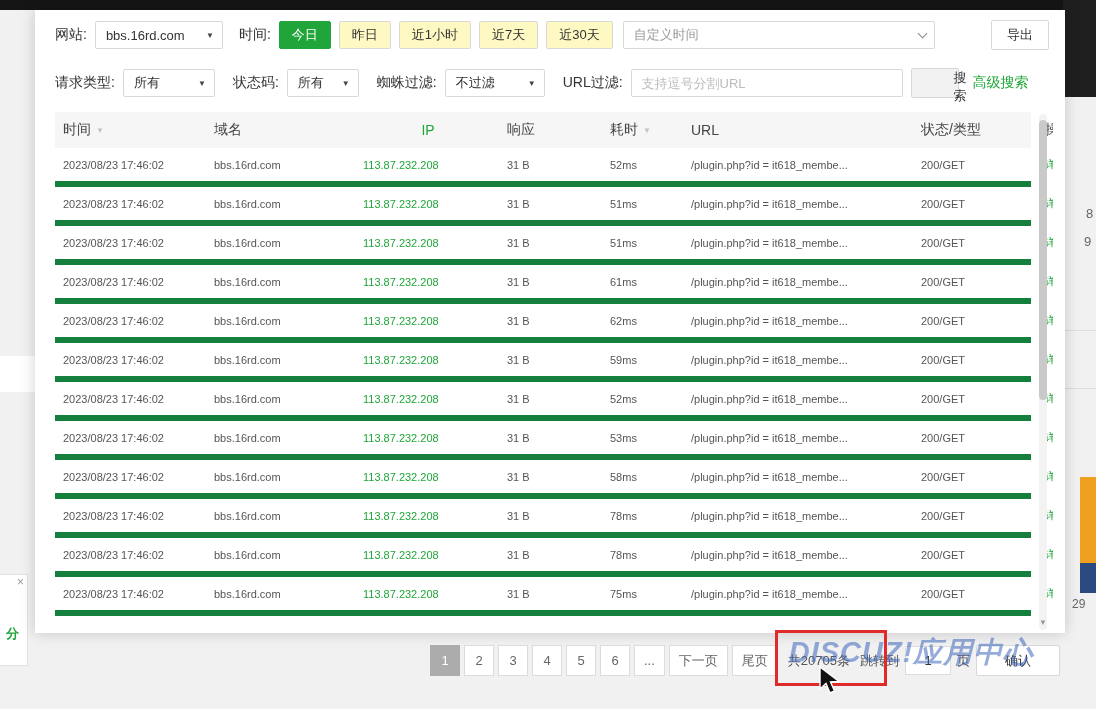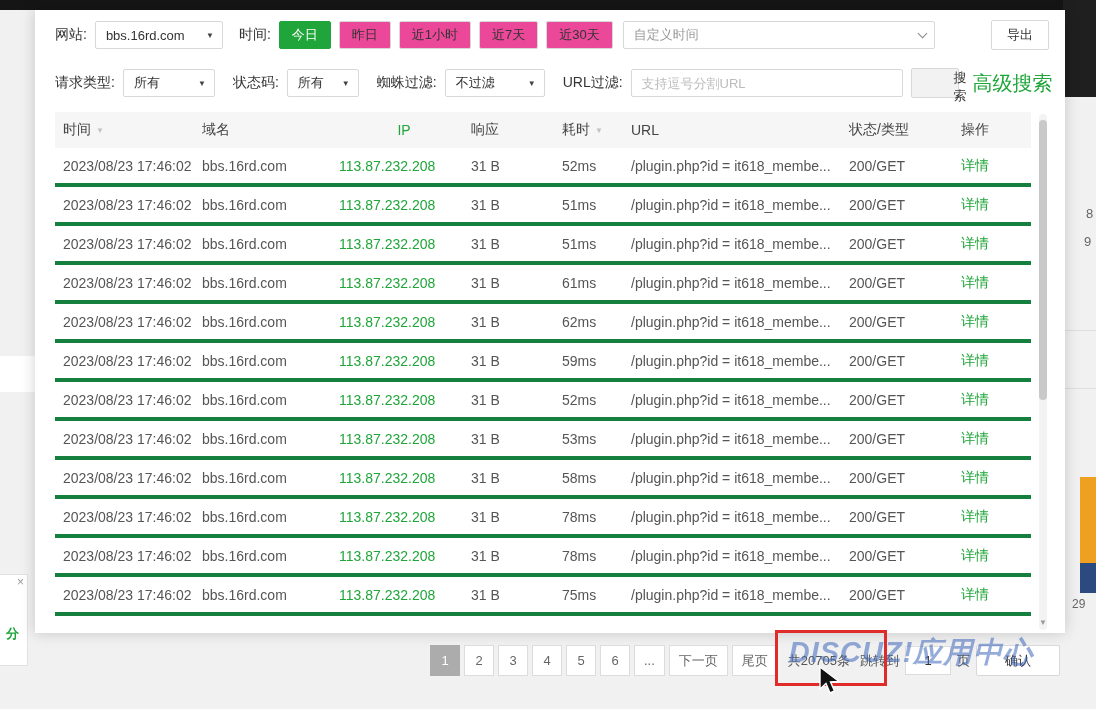--- a/index.html
+++ b/index.html
@@ -30,35 +30,35 @@
   .select { display:flex; align-items:center; justify-content:space-between; height:28px; background:#fff; border:1px solid #d8d8d8; border-radius:2px; padding:0 8px 0 10px; font-size:13px; color:#333; cursor:pointer; white-space:nowrap; }
   .caret { font-size:8px; color:#444; margin-left:8px; }
   .site-select { width:128px; }
   .type-select { width:92px; margin-right:18px; }
   .code-select { width:72px; margin-right:18px; }
   .spider-select { width:100px; margin-right:18px; }
   .custom-time { width:312px; margin-left:2px; }
   .custom-time .placeholder { color:#999; }
   .chev { width:7px; height:7px; border-right:1.5px solid #888; border-bottom:1.5px solid #888; transform:rotate(45deg); margin-top:-4px; }
 
-  .tbtn { height:28px; padding:0 12px; border:1px solid #d8d8d8; border-radius:2px; background:#ec4899; color:#333; font-size:13px; margin-right:8px; cursor:pointer; font-family:inherit; }
+  .tbtn { height:28px; padding:0 12px; border:1px solid #d8d8d8; border-radius:2px; background:#fef9c3; color:#333; font-size:13px; margin-right:8px; cursor:pointer; font-family:inherit; }
   .tbtn.active { background:#20a53a; border-color:#20a53a; color:#fff; }
 
   .btn { border:1px solid #d8d8d8; border-radius:2px; background:#fff; color:#333; font-size:13px; cursor:pointer; font-family:inherit;padding-left:42px; }
   .export { height:30px; padding:0 15px; margin-left:auto; margin-right:16px; }
   .url-input { width:272px; height:28px; border:1px solid #d8d8d8; border-radius:2px; padding:0 10px; font-size:13px; color:#333; font-family:inherit; }
   .url-input::placeholder { color:#bbb; }
   .search { height:30px; width:48px; background:#f2f2f2; margin-left:8px; }
-  .advanced { color:#20a53a; font-size:20px; margin-left:14px; cursor:pointer; text-decoration:none; }
+  .advanced { color:#20a53a; font-size:14px; margin-left:14px; cursor:pointer; text-decoration:none; }
 
   
   .table-wrap { position:absolute; left:20px; top:102px; width:992px; }
-  .thead, .trow { display:grid; grid-template-columns:145px 137px 132px 91px 69px 218px 112px 1fr; align-items:center; width:976px; }
+  .thead, .trow { display:grid; grid-template-columns:145px 137px 132px 91px 69px 218px 112px 1fr; align-items:center; width:976px;gap:12px; }
   .thead { height:36px; background:#f6f6f6; font-size:14px; color:#444; }
-  .trow { height:39px; border-bottom:4px solid #15803d; font-size:14px; color:#555; }
+  .trow { height:39px; border-bottom:6px solid #15803d; font-size:11px; color:#555; }
   .cell { padding-left:2px; white-space:nowrap; overflow:hidden; }
   .cell:first-child { padding-left:8px; }
   .hcell { display:flex; align-items:center; }
   .sort-caret { font-size:8px; color:#c2c2c2; margin-left:5px; cursor:pointer; }
   .col-ip { color:#20a53a;justify-content:center; }
   .col-action { text-align:left; padding-right:8px; }
   .detail-link { color:#20a53a; cursor:pointer; text-decoration:none; }
 
   .scrollbar { position:absolute; right:0; top:2px; width:8px; height:516px; background:#f3f3f3; border-radius:4px; cursor:pointer; }
   .sb-thumb { position:absolute; left:0; top:6px; width:8px; height:280px; background:#c9c9c9; border-radius:4px; }

